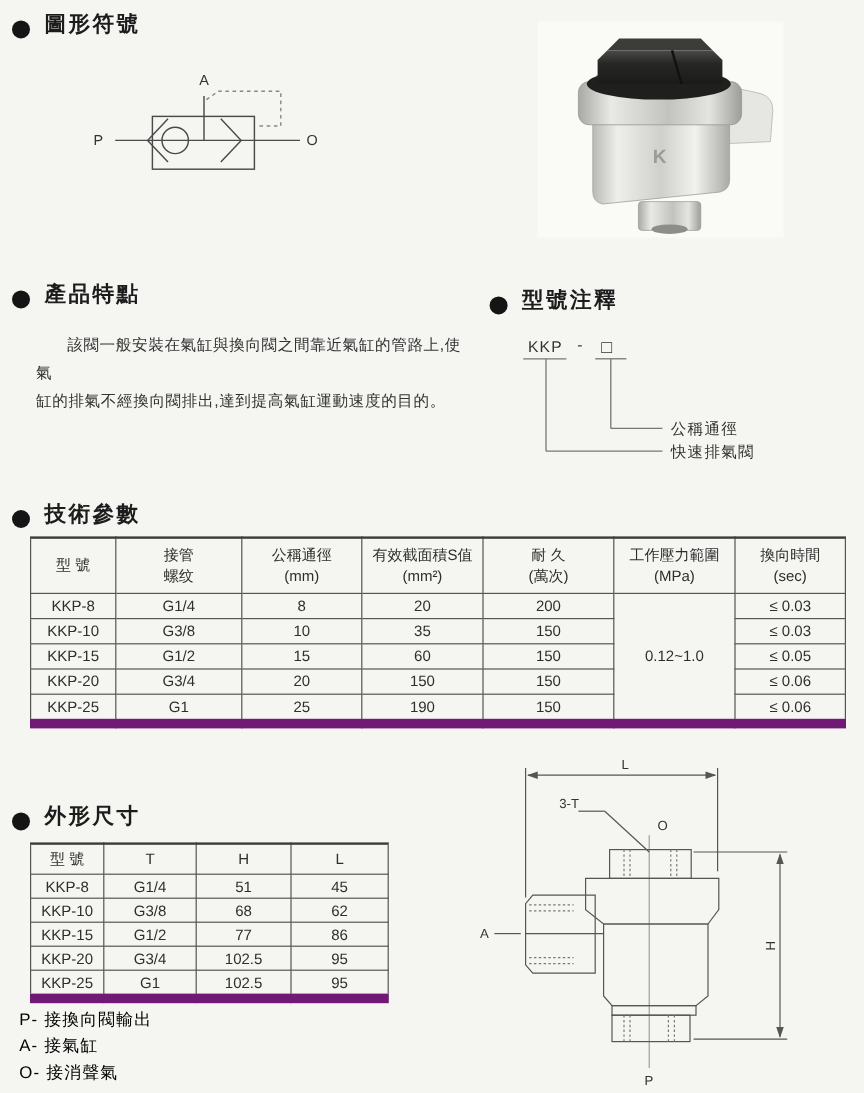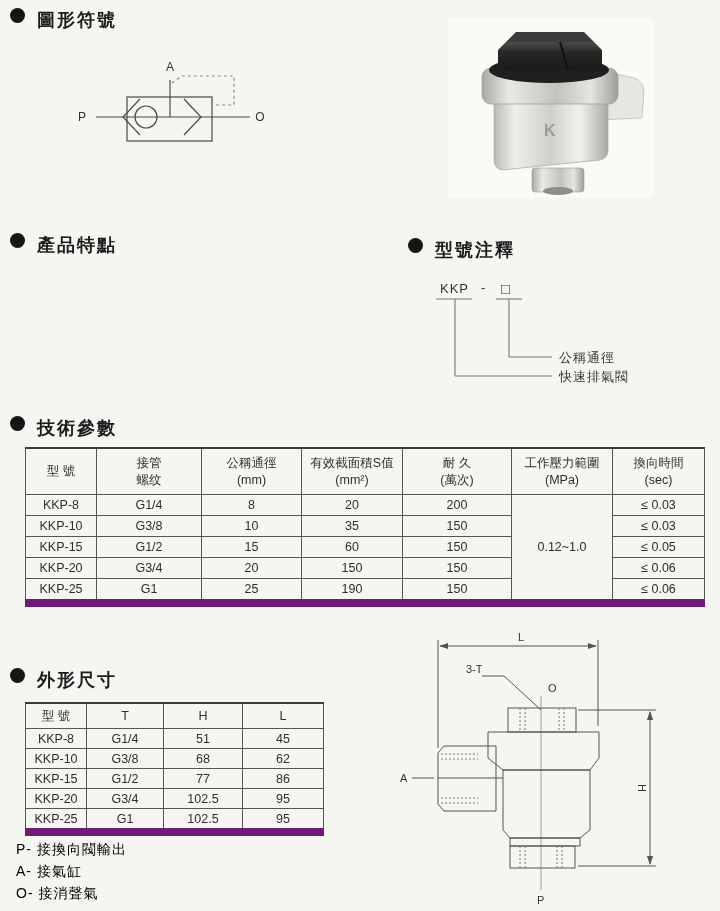--- a/index.html
+++ b/index.html
@@ -6,21 +6,21 @@
   body{
     width:720px;height:911px;
     background:#f5f5f2;
     font-family:"Liberation Sans","DejaVu Sans",sans-serif;
     color:#2b2b2b;
     overflow:hidden;
   }
   .page{position:relative;width:720px;height:911px;}
 
   
-  .sec-head{position:absolute;display:flex;align-items:flex-start;gap:12px;}
+  .sec-head{position:absolute;display:flex;align-items:flex-end;gap:12px;}
   .bullet{width:15px;height:15px;border-radius:50%;background:#151515;flex:0 0 auto;}
   .sec-title{font-size:18px;font-weight:bold;letter-spacing:2px;color:#1c1c1c;}
 
   
   .features-text{position:absolute;left:30px;top:276px;width:364px;
     font-size:13px;line-height:23px;color:#333;letter-spacing:0.5px;}
   .features-text .l1{text-indent:2em;}
 
   
   table.sheet{border-collapse:collapse;table-layout:fixed;
@@ -111,20 +111,22 @@
     <line x1="112" y1="24" x2="120" y2="52" stroke="#111" stroke-width="2"></line>
 
     <text x="96" y="118" font-size="16" fill="#9b9b97" font-weight="bold">K</text>
   </svg>
 
   <div class="sec-head" style="left:10px;top:233px;font-family:Liberation Serif, serif;">
     <span class="bullet"></span>
     <span class="sec-title">產品特點</span>
   </div>
   <div class="features-text">
+    <div class="l1">該閥一般安裝在氣缸與換向閥之間靠近氣缸的管路上,使氣</div>
+    <div class="l2">缸的排氣不經換向閥排出,達到提高氣缸運動速度的目的。</div>
   </div>
 
   <div class="sec-head" style="left:408px;top:238px;">
     <span class="bullet"></span>
     <span class="sec-title">型號注釋</span>
   </div>
   <svg style="left:428px;top:272px;" width="285" height="122" viewBox="0 0 285 122">
     <g stroke="#777" stroke-width="1.1" fill="none">
       <line x1="8" y1="27" x2="44" y2="27"></line>
       <line x1="68" y1="27" x2="94" y2="27"></line>

